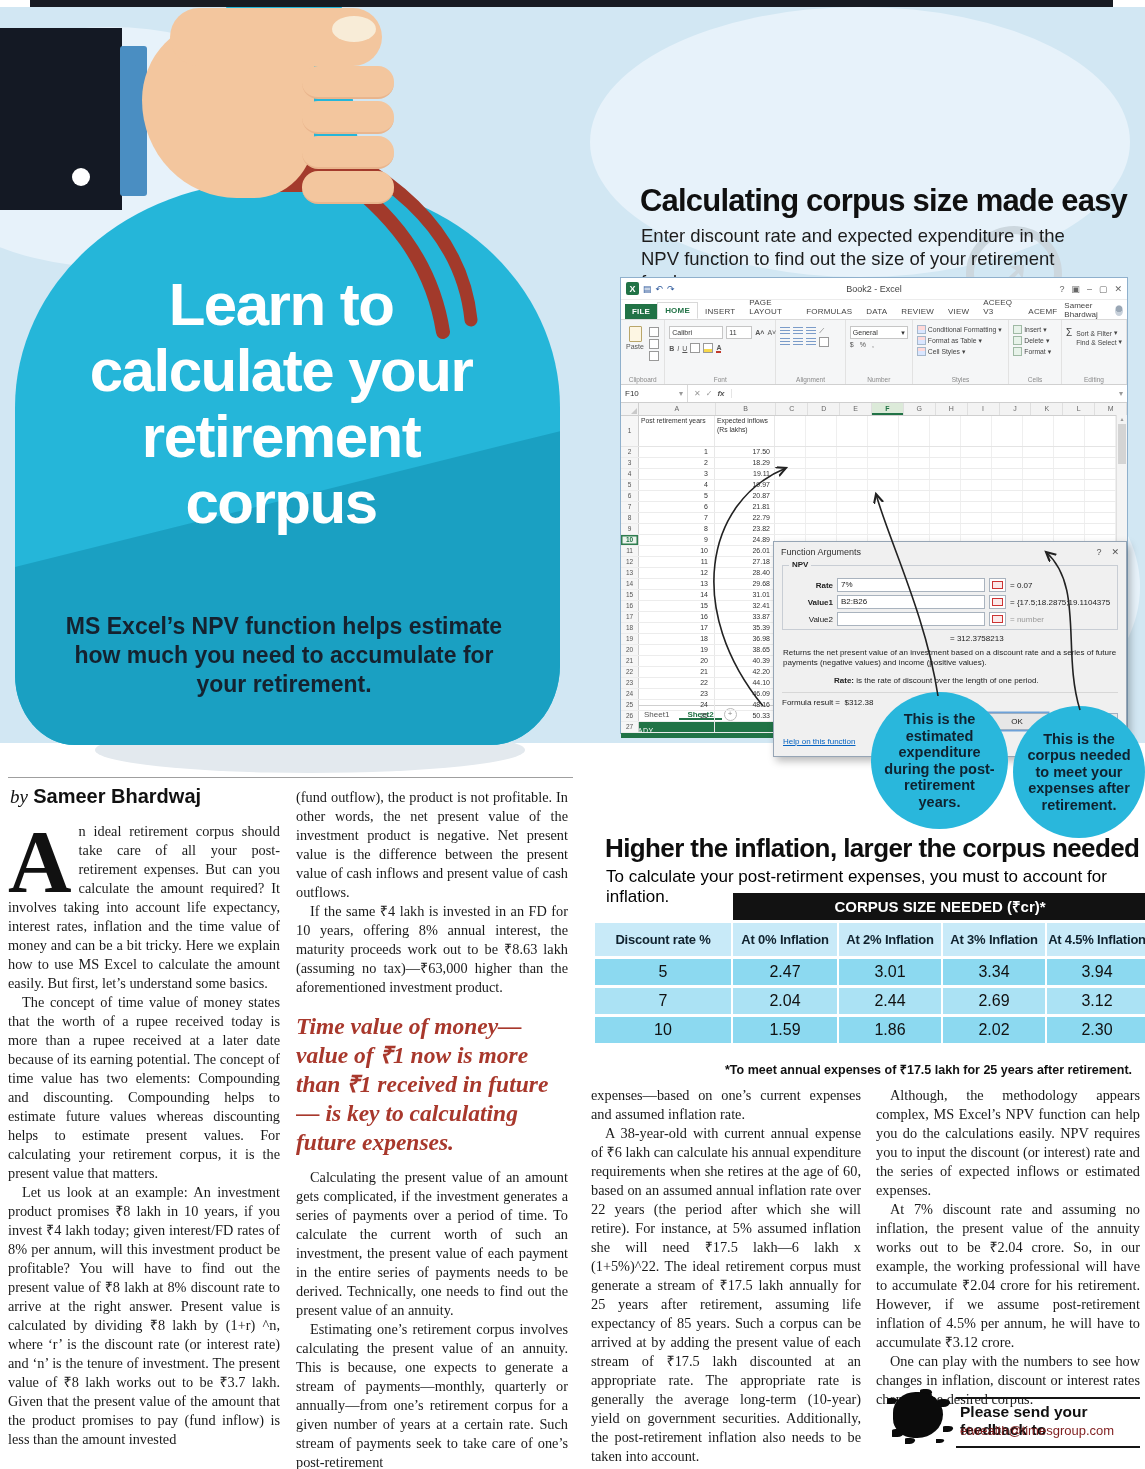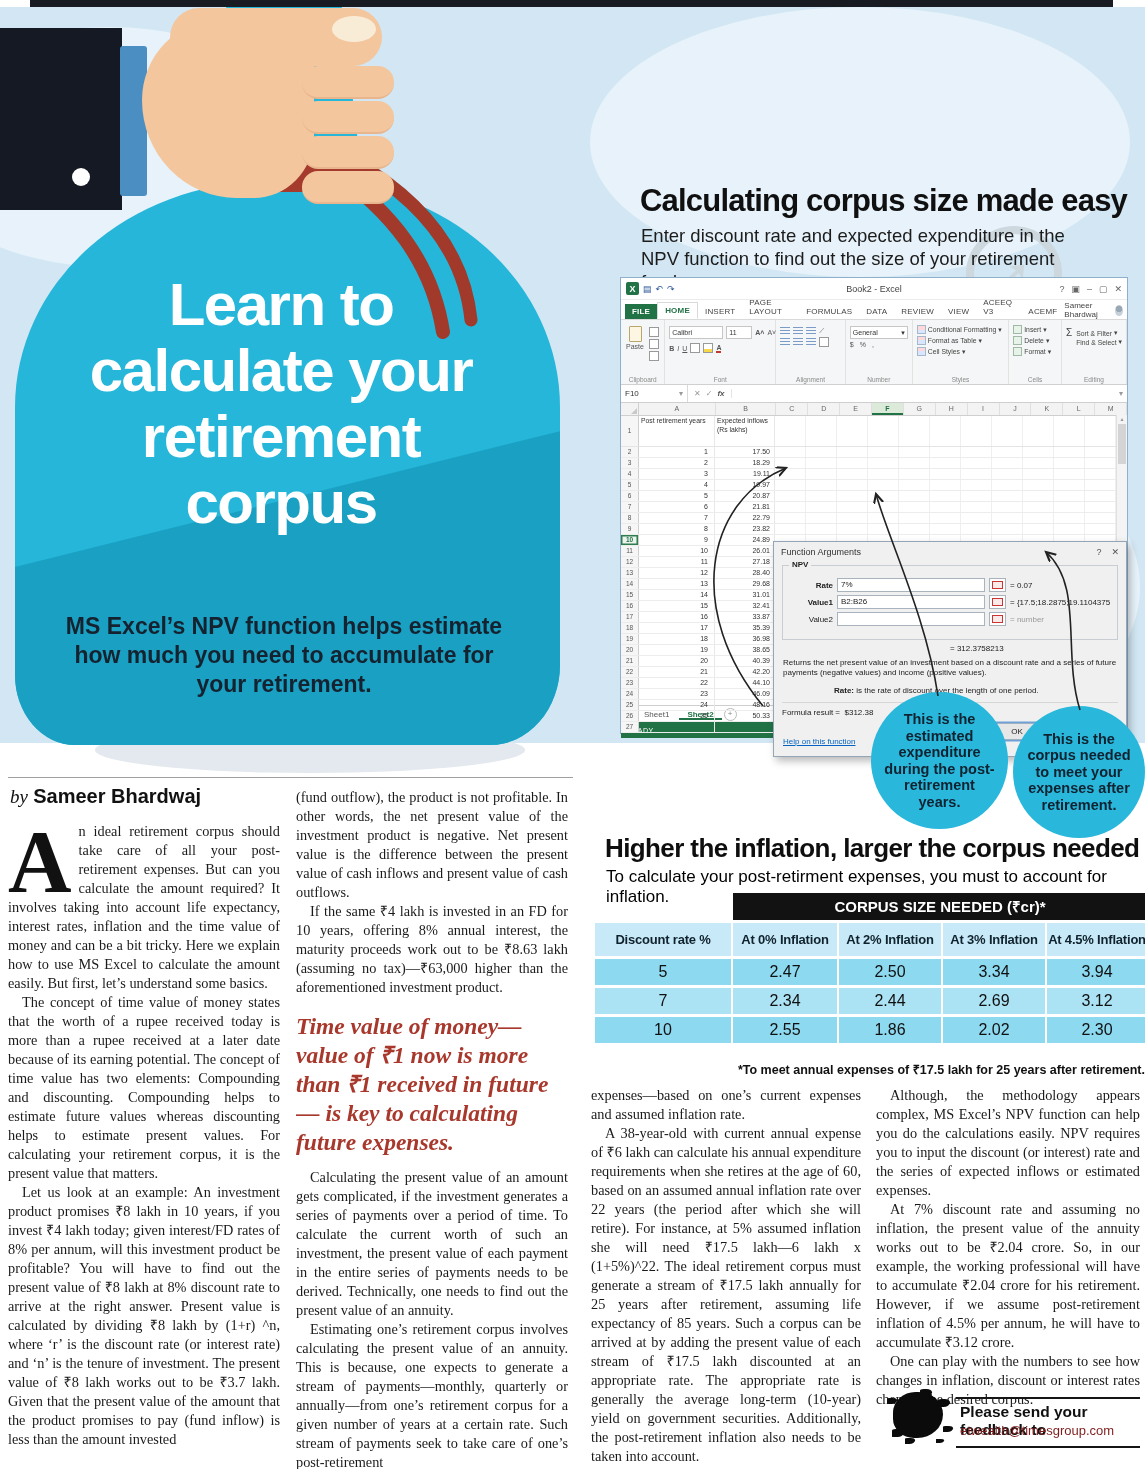--- a/index.html
+++ b/index.html
@@ -109,21 +109,21 @@
   .statusbar{height:16px;background:#217346;color:#fff;display:flex;align-items:center;font-size:7px;padding:0 6px;letter-spacing:0.5px;}
   .sico{width:9px;height:8px;border:1px solid #cfe3d6;margin-left:5px;}
   .sright{margin-left:auto;display:flex;align-items:center;}
   .zoompct{margin-left:8px;font-size:7px;}
 
   
   .dlg{position:absolute;left:152px;top:138px;width:352px;height:214px;background:#f0f0f0;
        border:1px solid #96a5b5;box-shadow:3px 4px 8px rgba(0,0,0,0.28);z-index:5;font-size:8px;color:#222;}
   .dlg-tb{height:19px;display:flex;align-items:center;padding:0 7px;font-size:9px;color:#333;}
   .dlg-ctl{margin-left:auto;display:flex;gap:10px;color:#555;}
-  .gbox{position:relative;margin:4px 8px 0;border:1px solid #c8cdd4;padding:9px 6px 10px;}
+  .gbox{position:relative;margin:4px 8px 0;border:1px solid #c8cdd4;padding:9px 6px 0;}
   .glegend{position:absolute;top:-6px;left:6px;background:#f0f0f0;padding:0 3px;font-weight:700;}
   .frow{display:flex;align-items:center;margin:3px 0;gap:4px;}
   .flab{width:44px;text-align:right;flex:none;}
   .req .flab{font-weight:700;}
   .finput{width:140px;height:12px;background:#fff;border:1px solid #a9b3be;padding:0 3px;line-height:12px;flex:none;overflow:hidden;}
   .fpick{width:15px;height:12px;background:#fff;border:1px solid #a9b3be;flex:none;position:relative;}
   .fpick:after{content:"";position:absolute;inset:2px;border:1px solid #c33;background:#fbeaea;}
   .fres{flex:1;white-space:nowrap;overflow:hidden;}
   .opt .fres{color:#999;}
   .dres{margin:4px 8px 0 176px;}
@@ -145,21 +145,21 @@
   .corp-head{left:605px;top:833px;width:540px;font-weight:700;font-size:26px;letter-spacing:-0.6px;color:#0e0e0e;}
   .corp-sub{left:606px;top:867px;width:540px;font-size:17px;color:#000000;}
   .ctable{left:595px;top:893px;width:550px;font-family:"Liberation Sans",sans-serif;}
   .crow{display:grid;grid-template-columns:136px 104px 102px 102px 100px;column-gap:2px;margin-bottom:3px;}
   .cbanner{grid-column:2/6;background:#121212;color:#fff;font-weight:700;font-size:15px;
            text-align:center;line-height:27px;height:27px;}
   .chcell{background:#c8eaf8;font-weight:700;font-size:13px;color:#10222e;text-align:left;
           height:33px;display:flex;align-items:center;justify-content:center;letter-spacing:-0.2px;}
   .cdcell{font-size:16px;color:#101010;text-align:center;height:26px;line-height:26px;background:#8cd9f0;}
   .crow.light .cdcell{background:#abe2f4;}
-  .cfoot{margin-top:18px;text-align:right;padding-left:130px;font-weight:700;font-size:12.5px;color:#111;}
+  .cfoot{margin-top:18px;text-align:left;padding-left:130px;font-weight:700;font-size:12.5px;color:#111;}
 
   
   .rule{left:8px;top:777px;width:565px;height:1px;background:#9f9f9f;}
   .byline{left:10px;top:785px;font-size:19px;color:#111;}
   .byline .by{font-family:"Liberation Serif",serif;font-style:italic;}
   .byline .nm{font-weight:700;font-size:20px;}
   .col{font-family:"Liberation Serif",serif;font-size:14.3px;line-height:19px;text-align:justify;color:#1a1a1a;overflow:hidden;}
   .col p{margin:0;}
   .col p.ind{text-indent:14px;}
   .dropcap{float:left;font-family:"Liberation Serif",serif;font-weight:700;font-size:88px;line-height:70px;
@@ -687,36 +687,36 @@
         <div class="chcell">At 0% Inflation</div>
         <div class="chcell">At 2% Inflation</div>
         <div class="chcell">At 3% Inflation</div>
         <div class="chcell">At 4.5% Inflation</div>
       </div>
     <div>
 
         <div class="crow">
           <div class="cdcell">5</div>
           <div class="cdcell">2.47</div>
-          <div class="cdcell">2.50</div>
+          <div class="cdcell">3.01</div>
           <div class="cdcell">3.34</div>
           <div class="cdcell">3.94</div>
         </div>
 
         <div class="crow light">
           <div class="cdcell">7</div>
-          <div class="cdcell">2.34</div>
+          <div class="cdcell">2.04</div>
           <div class="cdcell">2.44</div>
           <div class="cdcell">2.69</div>
           <div class="cdcell">3.12</div>
         </div>
 
         <div class="crow">
           <div class="cdcell">10</div>
-          <div class="cdcell">2.55</div>
+          <div class="cdcell">1.59</div>
           <div class="cdcell">1.86</div>
           <div class="cdcell">2.02</div>
           <div class="cdcell">2.30</div>
         </div>
       </div>
     <div class="cfoot">*To meet annual expenses of ₹17.5 lakh for 25 years after retirement.</div>
   </div>
 
   <div class="abs rule"></div>
   <div class="abs byline">

